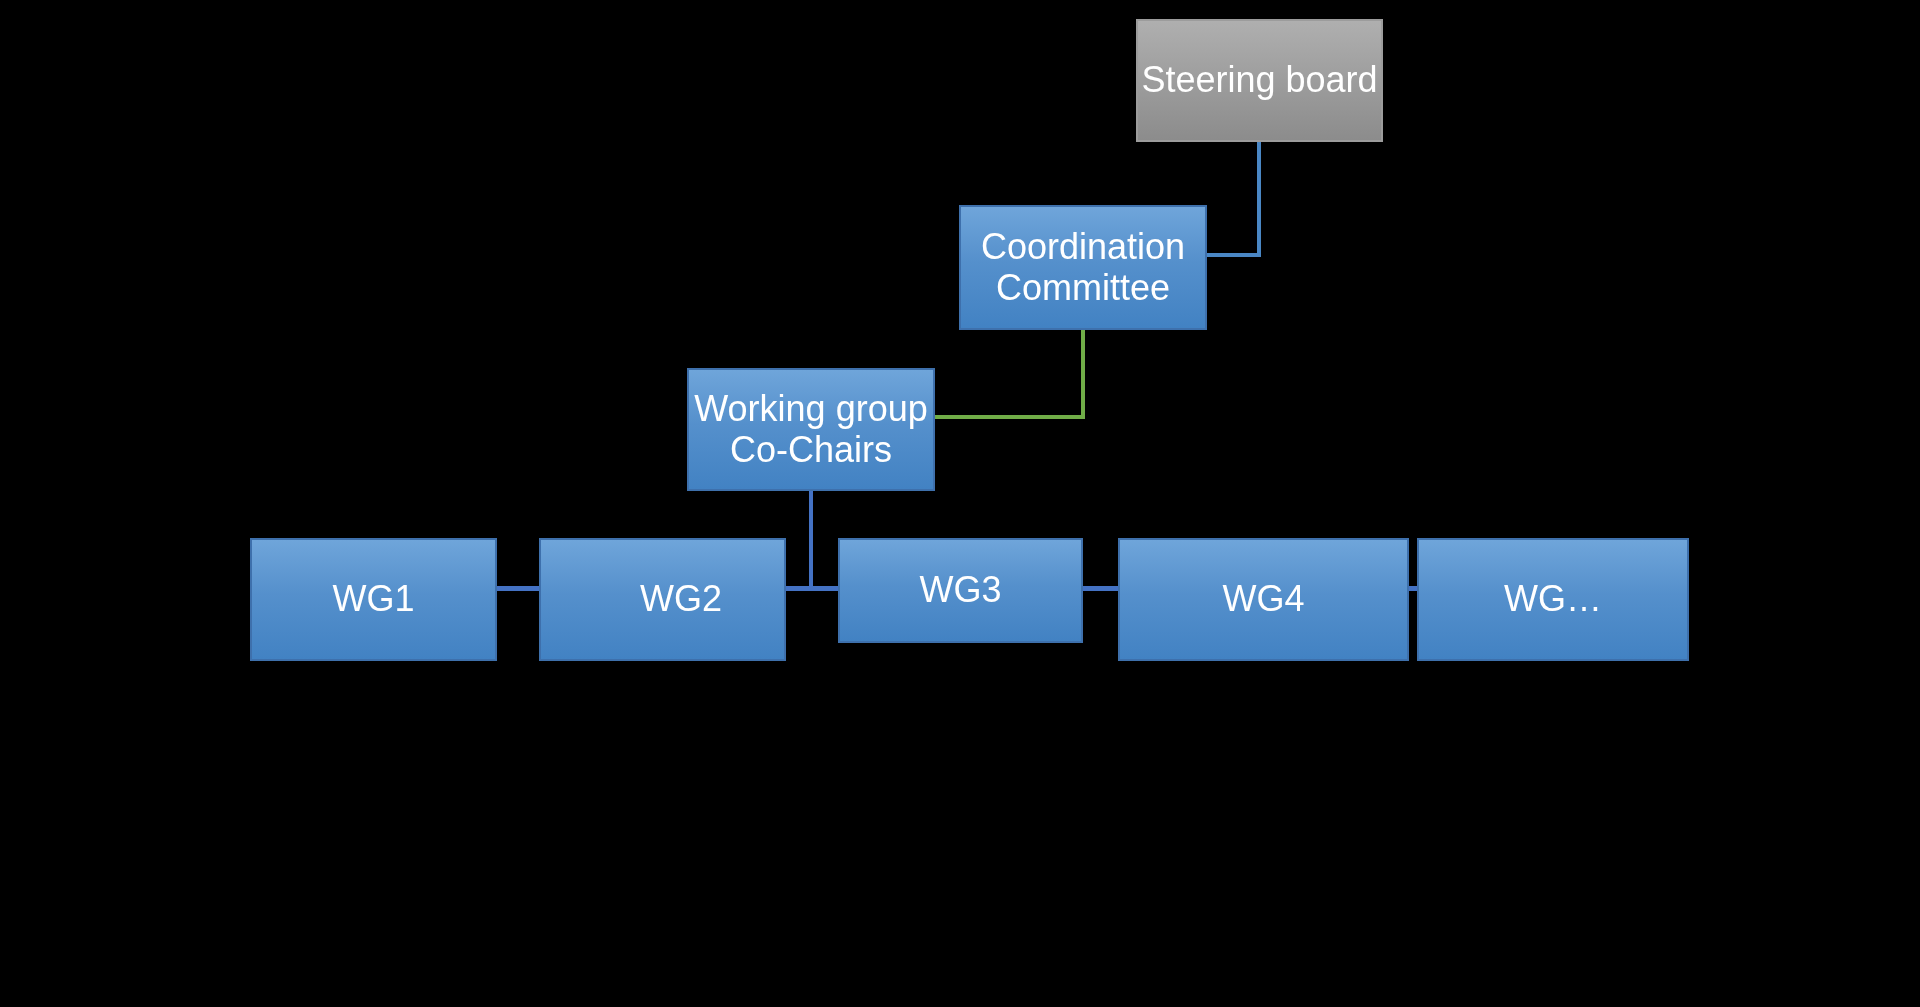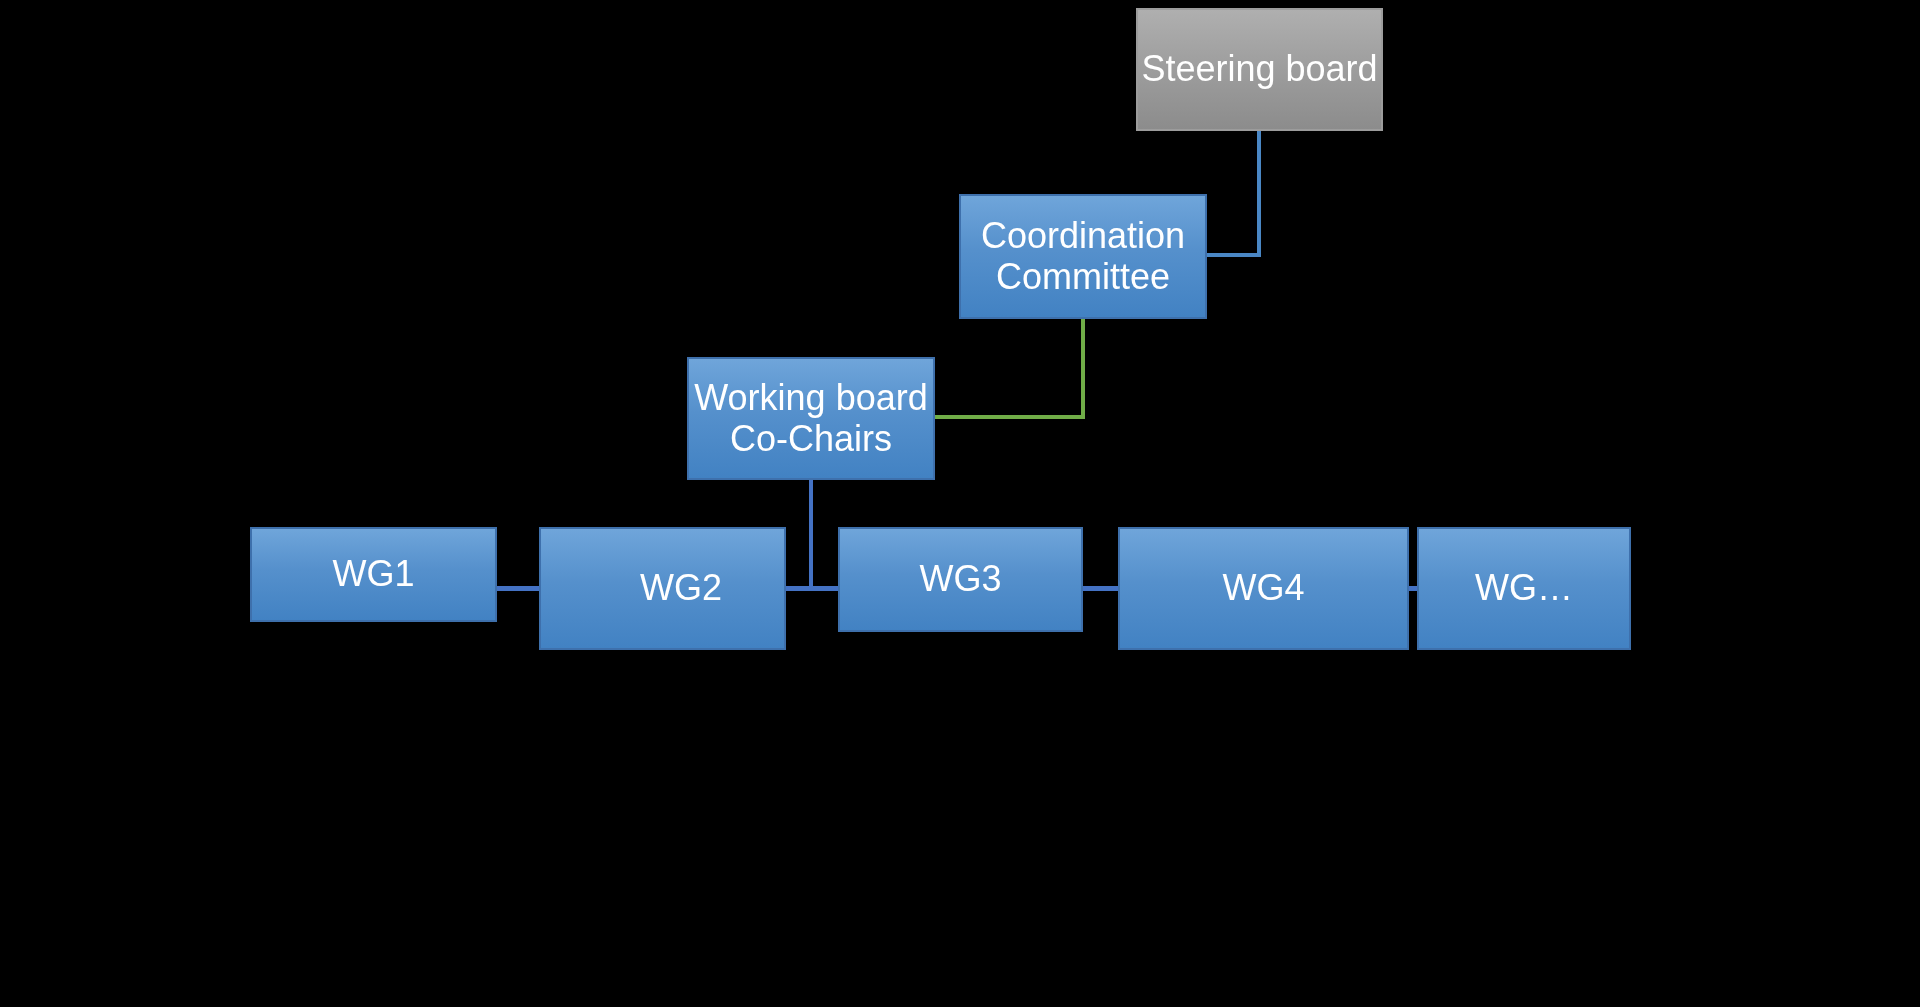--- a/index.html
+++ b/index.html
@@ -17,20 +17,21 @@
   }
   .node {
     position: absolute;
     box-sizing: border-box;
     display: flex;
     align-items: center;
     justify-content: center;
     text-align: center;
     color: #FFFFFF;
     z-index: 2;
+    margin-top: 11px;
   }
   .node .node-label {
     white-space: pre-line;
     font-size: 36px;
     line-height: 1.12;
     letter-spacing: 0px;
   }
   .node.blue {
     background: linear-gradient(180deg, #6FA5DA 0%, #5590CC 45%, #4282C3 100%);
     border: 2px solid #3E70AC;
@@ -69,37 +70,37 @@
   <div class="node gray" style="left:1136px; top:8px; width:247px; height:123px;">
     <span class="node-label">Steering board</span>
   </div>
 
   <div class="node blue" style="left:959px; top:194px; width:248px; height:125px;">
     <span class="node-label">Coordination
 Committee</span>
   </div>
 
   <div class="node blue" style="left:687px; top:357px; width:248px; height:123px;">
-    <span class="node-label">Working board
+    <span class="node-label">Working group
 Co-Chairs</span>
   </div>
 
-  <div class="node blue" style="left:250px; top:527px; width:247px; height:95px;">
+  <div class="node blue" style="left:250px; top:527px; width:247px; height:123px;">
     <span class="node-label">WG1</span>
   </div>
 
   <div class="node blue" style="left:539px; top:527px; width:247px; height:123px;padding-left:37px;">
     <span class="node-label">WG2</span>
   </div>
 
   <div class="node blue" style="left:838px; top:527px; width:245px; height:105px;">
     <span class="node-label">WG3</span>
   </div>
 
   <div class="node blue" style="left:1118px; top:527px; width:291px; height:123px;">
     <span class="node-label">WG4</span>
   </div>
 
-  <div class="node blue" style="left:1417px; top:527px; width:214px; height:123px;">
+  <div class="node blue" style="left:1417px; top:527px; width:272px; height:123px;">
     <span class="node-label">WG…</span>
   </div>
 
 </div>
 
 </body></html>

